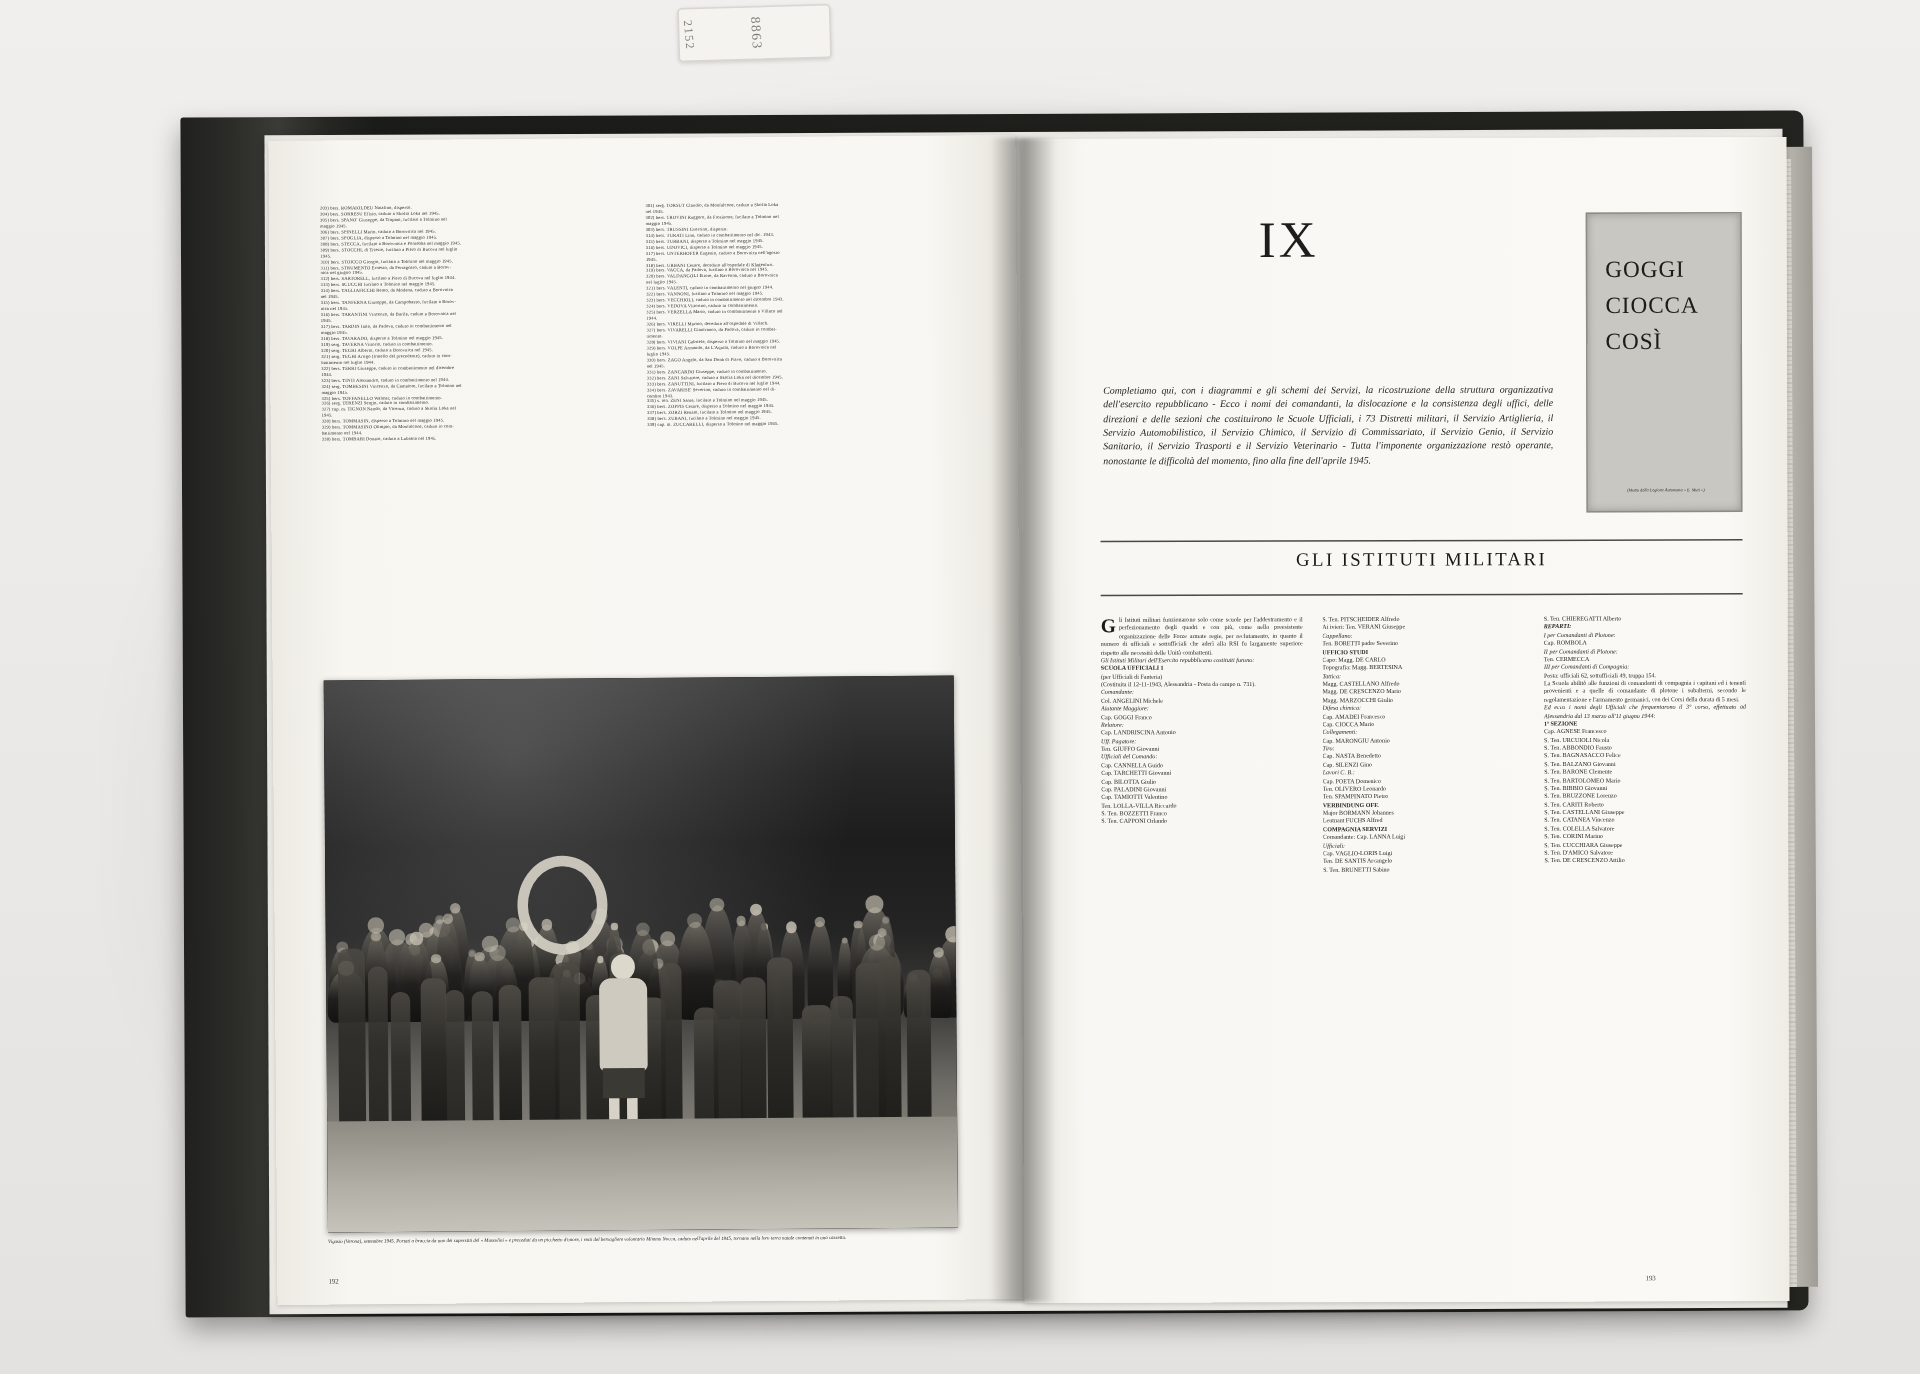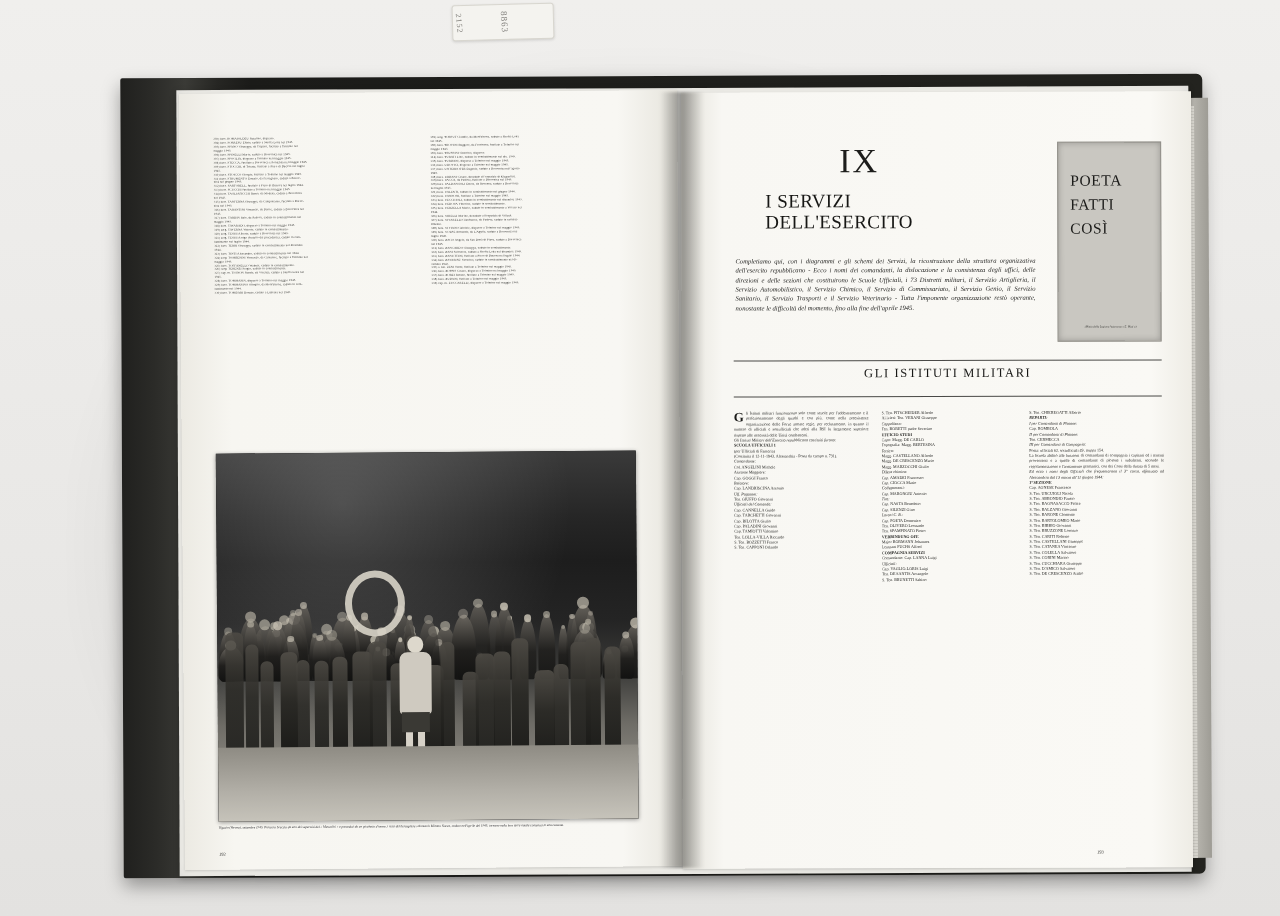--- a/index.html
+++ b/index.html
@@ -489,26 +489,25 @@
       </div>
 
       <div class="photo-cap" id="photocap">Vigasio (Verona), settembre 1945. Portati a braccia da uno dei superstiti del « Mussolini » e precedu­ti da un picchetto d'onore, i resti del bersagliere volontario Mimmo Nocca, caduto nell'aprile del 1945, tornano nella loro terra natale contenuti in una cassetta.</div>
       <div class="folio-left">192</div>
     </div>
 
     <div class="page page-right">
       <div class="rp">
 
         <div class="chap-no">IX</div>
-        <div class="chap-title" id="chaptitle">I SERVIZI<br>DELL'ESERCITO</div>
         <div class="chap-intro">Completiamo qui, con i diagrammi e gli schemi dei Servizi, la ricostruzione della struttura organizzativa dell'esercito repubblicano - Ecco i nomi dei comandanti, la dislocazione e la consistenza degli uffici, delle direzioni e delle sezioni che costituirono le Scuole Ufficiali, i 73 Distretti militari, il Servizio Artiglieria, il Servizio Automobilistico, il Servizio Chimico, il Servizio di Commissariato, il Servizio Genio, il Servizio Sanitario, il Servizio Trasporti e il Servizio Veterinario - Tutta l'imponente organizzazione restò operante, nonostante le difficoltà del momento, fino alla fine dell'aprile 1945.</div>
 
         <div class="plate">
-          <div class="pl">POETA</div>
-          <div class="pl">FATTI</div>
+          <div class="pl">GOGGI</div>
+          <div class="pl">CIOCCA</div>
           <div class="pl">COSÌ</div>
         </div>
         <div class="plate-cap">(Motto della Legione Autonoma « E. Muti »)</div>
 
 
         <div class="section-rule"></div>
         <div class="section-head">GLI ISTITUTI MILITARI</div>
         <div class="section-rule2"></div>
 
         <div class="rp-cols">

